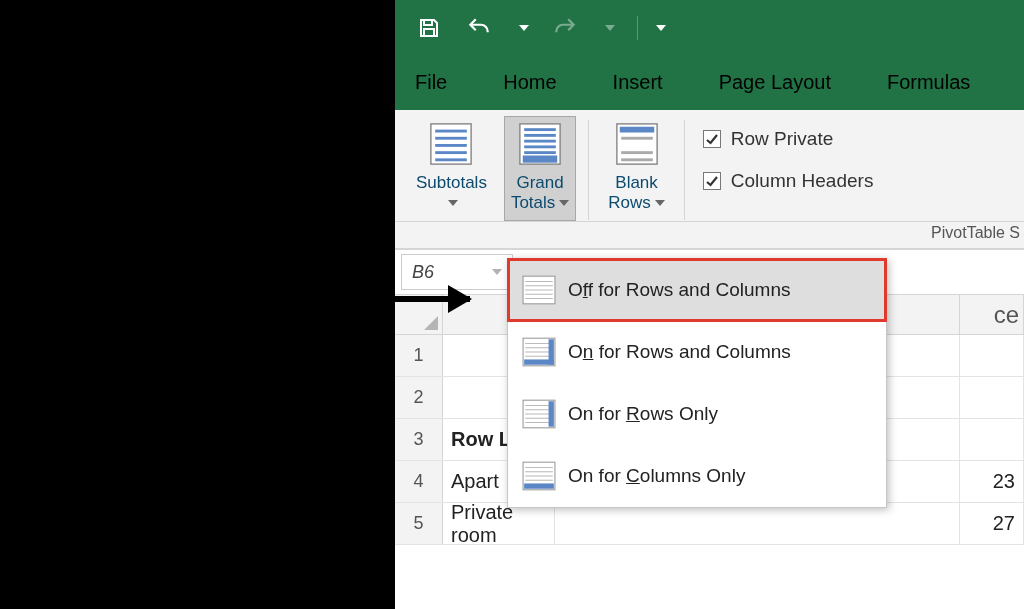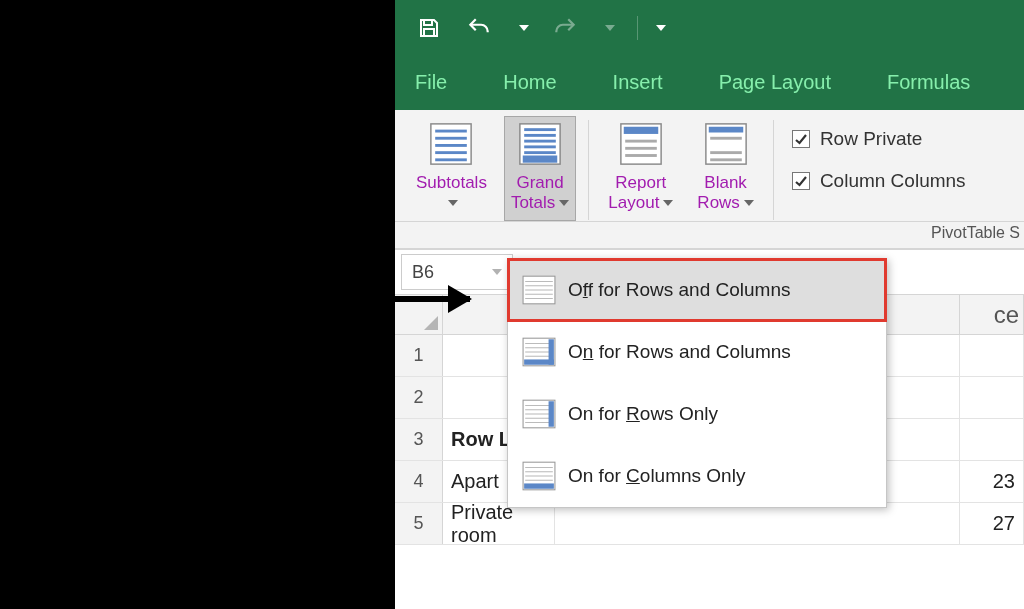--- a/index.html
+++ b/index.html
@@ -7,40 +7,40 @@
   .app { position: absolute; left: 395px; top: 0; width: 629px; height: 609px; background: #fff; }
 
   
   .titlebar { background: #217346; height: 55px; display: flex; align-items: center; padding: 0 20px; gap: 22px; }
   .qat-btn { width: 28px; height: 28px; display: flex; align-items: center; justify-content: center; color: #fff; }
   .qat-btn.disabled { opacity: .4; }
   .qat-sep { width: 1px; height: 24px; background: rgba(255,255,255,.25); }
 
   
   .tabs { background: #217346; height: 55px; display: flex; align-items: center; padding: 0 6px; }
-  .tab { color: #86efac; font-size: 20px; padding: 0 28px; height: 100%; display: flex; align-items: center; cursor: pointer; }
+  .tab { color: #000000; font-size: 20px; padding: 0 28px; height: 100%; display: flex; align-items: center; cursor: pointer; }
   .tab:first-child { padding-left: 14px; }
 
   
   .ribbon { background: #f3f3f3; border-bottom: 1px solid #d5d5d5; padding: 6px 8px 0 8px; display: flex; align-items: flex-start; gap: 0; }
   .rgroup { display: flex; flex-direction: column; align-items: center; padding: 0 6px; }
   .rgroup .iconbox { display:flex; align-items:flex-end; gap:10px;}
   .big-btn { display: flex; flex-direction: column; align-items: center; padding: 4px 6px 8px 6px; border: 1px solid transparent; cursor: pointer; }
   .big-btn.pressed { background: #d0d0d0; border-color: #a7a7a7; }
-  .big-btn .lbl { font-size: 17px; color: #a21caf; text-align: center; line-height: 1.15; margin-top: 6px; white-space: nowrap; }
+  .big-btn .lbl { font-size: 17px; color: #0c4a6e; text-align: center; line-height: 1.15; margin-top: 6px; white-space: nowrap; }
   .caret { display: inline-block; width: 0; height: 0; border-left: 5px solid transparent; border-right: 5px solid transparent; border-top: 6px solid #666; margin-left: 4px; vertical-align: 2px; }
   .sep { width: 1px; background: #d5d5d5; height: 100px; margin: 4px 6px 0 6px; }
   .chk-col { display: flex; flex-direction: column; gap: 20px; padding: 12px 8px 8px 12px; }
   .chk-row { display: flex; align-items: center; gap: 10px; font-size: 19px; color: #333; }
   .chk { width: 18px; height: 18px; border: 1px solid #777; background: #fff; display: flex; align-items: center; justify-content: center; }
   .chk svg { stroke: #333; }
 
   
   .fbar { display: flex; align-items: stretch; border-top: 1px solid #d5d5d5; border-bottom: 1px solid #d5d5d5; height: 46px; margin-top: 0; }
-  .namebox { width: 112px; border: 1px solid #ccc; margin: 4px 6px; display: flex; align-items: center; padding: 0 10px; font-size: 18px; color: #444; background:#fff;}
+  .namebox { width: 112px; border: 1px solid #ccc; margin: 4px 6px; display: flex; align-items: center; padding: 0 10px; font-size: 18px; color: #444; background:#fff;font-style:italic;}
   .namebox .dd { margin-left: auto; opacity:.5;}
 
   
   .sheet { background: #fff; }
   .colhdr { display: grid; grid-template-columns: 48px 112px 1fr 64px; height: 40px; border-bottom: 1px solid #d5d5d5; }
   .rowhdr-corner { border-right: 1px solid #d5d5d5; position: relative; background:#f3f3f3;}
   .rowhdr-corner::after { content:""; position:absolute; right:4px; bottom:4px; width:0;height:0;border-left:14px solid transparent; border-bottom:14px solid #b5b5b5;}
   .colcell { border-right: 1px solid #d5d5d5; display:flex; align-items:center; justify-content:center; color:#555;font-size:24px; background:#f3f3f3;}
   .row { display: grid; grid-template-columns: 48px 112px 1fr 64px; height: 42px; border-bottom: 1px solid #e3e3e3; }
   .rowhdr { border-right: 1px solid #d5d5d5; display:flex; align-items:center; justify-content:center; color:#555;font-size:18px; background:#f3f3f3;}
@@ -135,32 +135,20 @@
           <span class="lbl"><span>Grand<br>Totals</span><span class="caret"></span></span>
         </div>
       </div>
     </div>
     <div class="sep"></div>
     <div class="rgroup">
       <div class="iconbox">
         <div class="big-btn">
           <svg class="rib-icon" viewBox="0 0 32 32">
               <rect x="2" y="2" width="28" height="28" fill="#fff" stroke="#888"></rect>
-              <rect x="4" y="4" width="24" height="5" fill="#5b87c7"></rect>
-              <g stroke="#aaa" stroke-width="2">
-                <line x1="5" y1="14" x2="27" y2="14"></line>
-                <line x1="5" y1="19" x2="27" y2="19"></line>
-                <line x1="5" y1="24" x2="27" y2="24"></line>
-              </g>
-            </svg>
-          <span class="lbl"><span>Report<br>Layout</span><span class="caret"></span></span>
-        </div>
-        <div class="big-btn">
-          <svg class="rib-icon" viewBox="0 0 32 32">
-              <rect x="2" y="2" width="28" height="28" fill="#fff" stroke="#888"></rect>
               <rect x="4" y="4" width="24" height="4" fill="#5b87c7"></rect>
               <g stroke="#aaa" stroke-width="2">
                 <line x1="5" y1="12" x2="27" y2="12"></line>
                 <line x1="5" y1="22" x2="27" y2="22"></line>
                 <line x1="5" y1="27" x2="27" y2="27"></line>
               </g>
             </svg>
           <span class="lbl"><span>Blank<br>Rows</span><span class="caret"></span></span>
         </div>
       </div>
@@ -174,21 +162,21 @@
             </svg>
           </span>
         <span>Row Private</span>
       </label>
       <label class="chk-row">
         <span class="chk">
             <svg width="14" height="14" viewBox="0 0 14 14" fill="none" stroke-width="2.2">
               <polyline points="2,8 5.5,11 12,3"></polyline>
             </svg>
           </span>
-        <span>Column Columns</span>
+        <span>Column Headers</span>
       </label>
     </div>
   </div>
   <div style="background:#f3f3f3;border-bottom:1px solid #d5d5d5;text-align:right;padding:2px 4px 6px 0;font-size:16px;color:#555">PivotTable S</div>
 
   <div class="fbar">
     <div class="namebox">
       <span>B6</span>
       <span class="dd caret"></span>
     </div>

